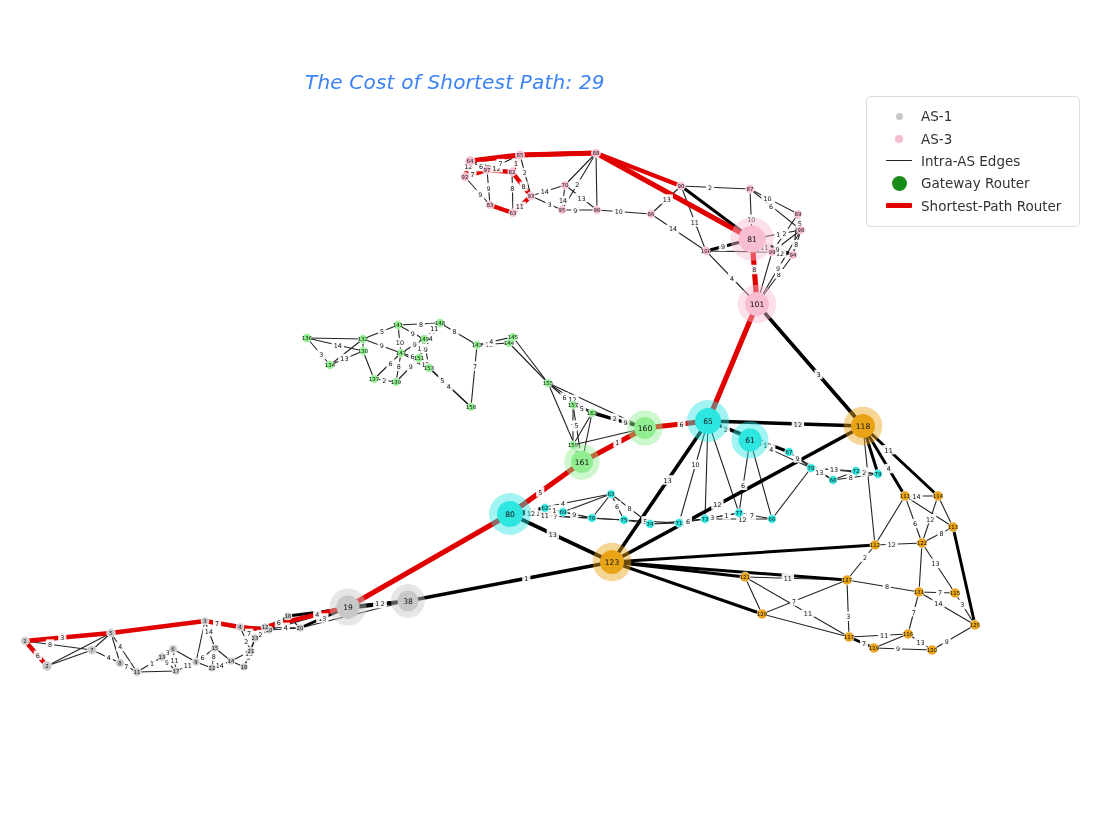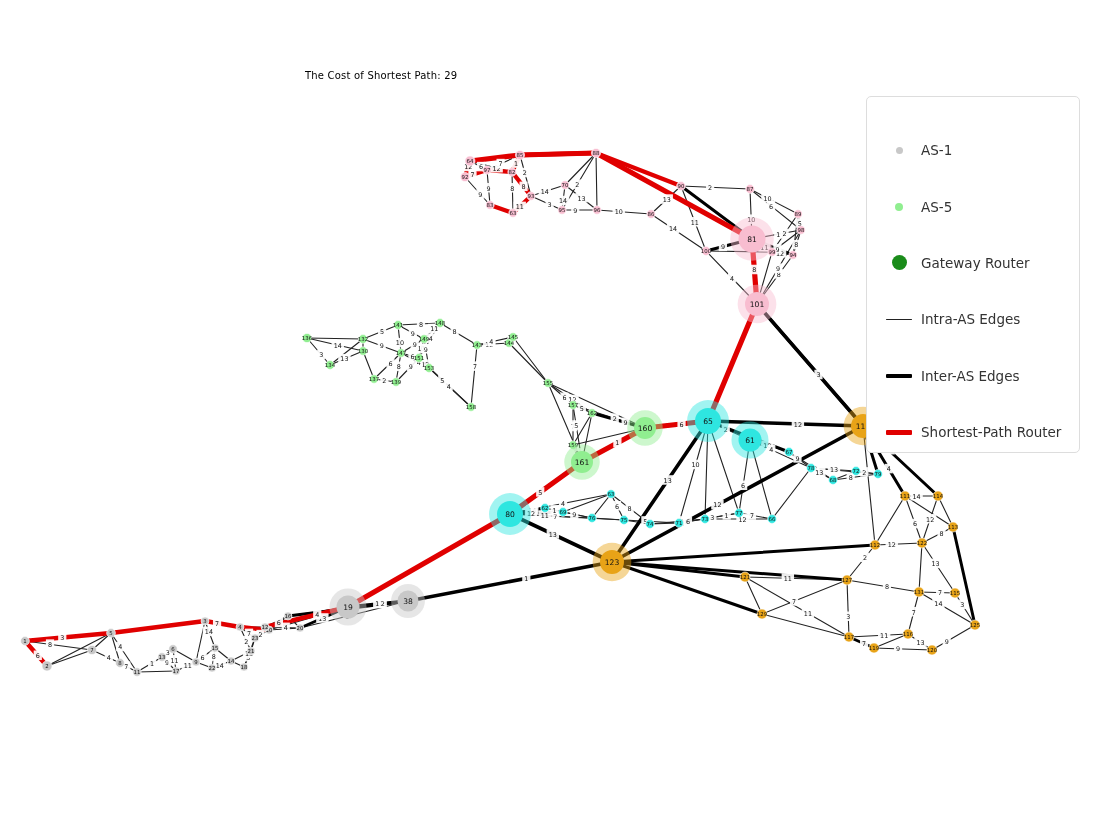--- a/index.html
+++ b/index.html
@@ -5,30 +5,30 @@
   html,body{margin:0;padding:0;}
   body{
     width:1100px;height:826px;
     background:#ffffff;
     font-family:"DejaVu Sans","Liberation Sans",sans-serif;
     overflow:hidden;position:relative;
   }
   #stage{position:absolute;left:0;top:0;width:1100px;height:826px;}
   #title{
     position:absolute;left:305px;top:70px;
-    font-size:10px;color:#000000;letter-spacing:.2px;white-space:nowrap;
+    font-size:20px;color:#3b82f6;letter-spacing:.2px;white-space:nowrap;font-style:italic;
   }
   #graph{position:absolute;left:0;top:0;width:1100px;height:826px;}
   
   #legend{
     position:absolute;left:866px;top:96px;width:214px;
     background:#ffffff;border:1px solid #dddddd;border-radius:5px;
     padding:8px 10px 9px 10px;box-sizing:border-box;
   }
-  .lg-row{display:flex;align-items:center;height:22.4px;margin-top:34px;}
+  .lg-row{display:flex;align-items:center;height:22.4px;}
   .lg-mark{width:44px;display:flex;align-items:center;justify-content:center;flex:0 0 44px;}
   .lg-label{font-size:13.5px;color:#333333;white-space:nowrap;}
   .lg-dot{border-radius:50%;display:block;}
   .lg-line{display:block;border-radius:1px;}
 </style>
 </head>
 <body>
 
 <div id="stage">
 
@@ -1386,41 +1386,35 @@
 
   <div id="legend">
       <div class="lg-row">
         <span class="lg-mark">
           <span class="lg-dot" style="width: 7px; height: 7px; background: rgb(200, 200, 200);"></span>
         </span>
         <span class="lg-label">AS-1</span>
       </div>
       <div class="lg-row">
         <span class="lg-mark">
-          <span class="lg-dot" style="width: 8px; height: 8px; background: rgb(144, 238, 144);"></span>
+          <span class="lg-dot" style="width: 8px; height: 8px; background: rgb(248, 189, 208);"></span>
         </span>
-        <span class="lg-label">AS-5</span>
-      </div>
-      <div class="lg-row">
-        <span class="lg-mark">
-          <span class="lg-dot" style="width: 15px; height: 15px; background: rgb(26, 140, 26);"></span>
-        </span>
-        <span class="lg-label">Gateway Router</span>
+        <span class="lg-label">AS-3</span>
       </div>
       <div class="lg-row">
         <span class="lg-mark">
           <span class="lg-line" style="width: 26px; height: 1px; background: rgb(34, 34, 34);"></span>
         </span>
         <span class="lg-label">Intra-AS Edges</span>
       </div>
       <div class="lg-row">
         <span class="lg-mark">
-          <span class="lg-line" style="width: 26px; height: 4px; background: rgb(0, 0, 0);"></span>
+          <span class="lg-dot" style="width: 15px; height: 15px; background: rgb(26, 140, 26);"></span>
         </span>
-        <span class="lg-label">Inter-AS Edges</span>
+        <span class="lg-label">Gateway Router</span>
       </div>
       <div class="lg-row">
         <span class="lg-mark">
           <span class="lg-line" style="width: 26px; height: 5px; background: rgb(224, 0, 0);"></span>
         </span>
         <span class="lg-label">Shortest-Path Router</span>
       </div>
     </div>
 
 </div>

